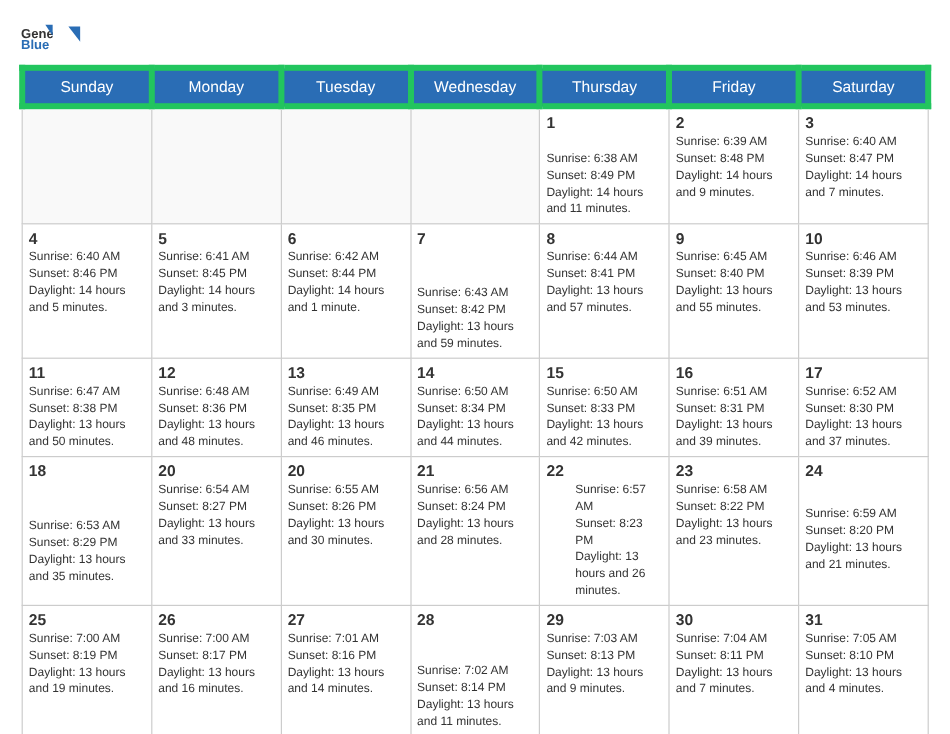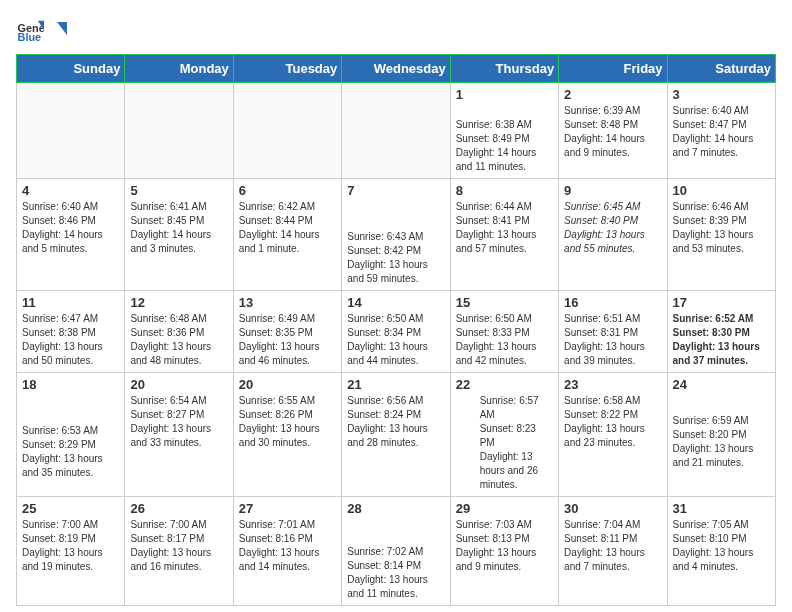--- a/index.html
+++ b/index.html
@@ -49,24 +49,24 @@
     }
     table {
       width: 100%;
       border-collapse: collapse;
       table-layout: fixed;
     }
     thead tr th {
       background-color: #2a6db5;
       color: #fff;
       font-size: 13px;
-      font-weight: bold;
+      font-weight: normal;
       padding: 6px 4px;
-      text-align: right;
-      border: 1px solid #22c55e;
+      text-align: center;
+      border: 5px solid #22c55e;
     }
     tbody tr td {
       border: 1px solid #ccc;
       vertical-align: top;
       padding: 4px 5px;
       font-size: 10.5px;
       color: #333;
       height: 80px;
       background: #fff;
     }
@@ -174,21 +174,21 @@
 Daylight: 13 hours and 59 minutes.</div>
         </td>
         <td>
           <div class="day-number">8</div>
           <div class="day-info" style="white-space: pre-line;">Sunrise: 6:44 AM
 Sunset: 8:41 PM
 Daylight: 13 hours and 57 minutes.</div>
         </td>
         <td>
           <div class="day-number">9</div>
-          <div class="day-info" style="white-space: pre-line; font-style: italic;">Sunrise: 6:45 AM
+          <div class="day-info" style="white-space: pre-line;">Sunrise: 6:45 AM
 Sunset: 8:40 PM
 Daylight: 13 hours and 55 minutes.</div>
         </td>
         <td>
           <div class="day-number">10</div>
           <div class="day-info" style="white-space: pre-line;">Sunrise: 6:46 AM
 Sunset: 8:39 PM
 Daylight: 13 hours and 53 minutes.</div>
         </td>
       </tr>
@@ -224,21 +224,21 @@
 Daylight: 13 hours and 42 minutes.</div>
         </td>
         <td>
           <div class="day-number">16</div>
           <div class="day-info" style="white-space: pre-line;">Sunrise: 6:51 AM
 Sunset: 8:31 PM
 Daylight: 13 hours and 39 minutes.</div>
         </td>
         <td>
           <div class="day-number">17</div>
-          <div class="day-info" style="white-space: pre-line; font-weight: bold;">Sunrise: 6:52 AM
+          <div class="day-info" style="white-space: pre-line;">Sunrise: 6:52 AM
 Sunset: 8:30 PM
 Daylight: 13 hours and 37 minutes.</div>
         </td>
       </tr>
       <tr>
         <td>
           <div class="day-number">18</div>
           <div class="day-info" style="white-space: pre-line; margin-top: 32px;">Sunrise: 6:53 AM
 Sunset: 8:29 PM
 Daylight: 13 hours and 35 minutes.</div>

